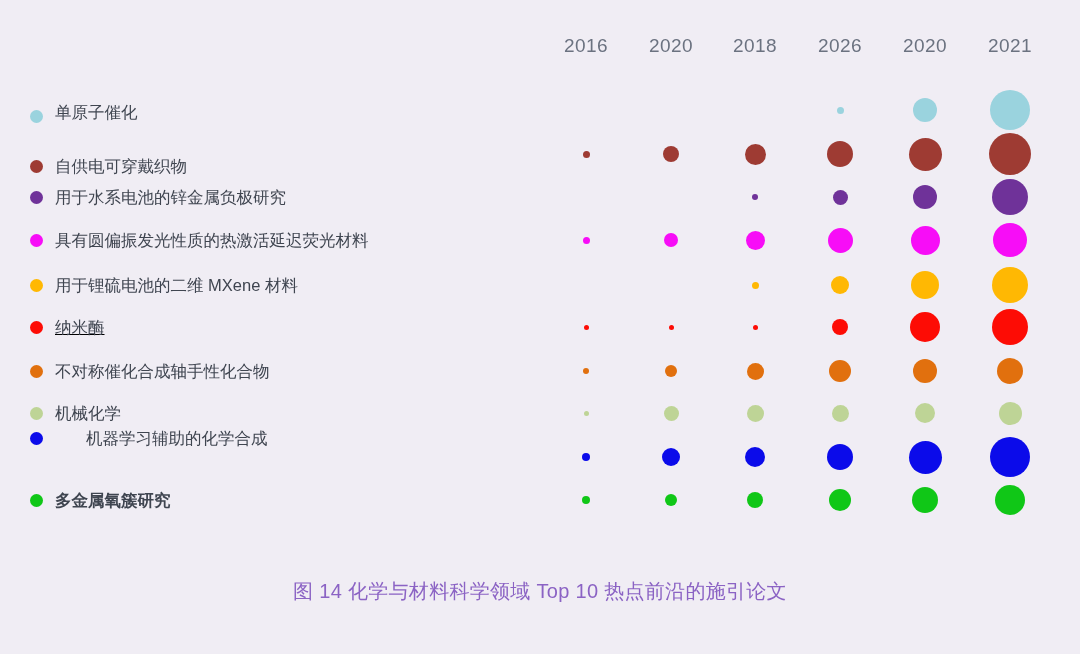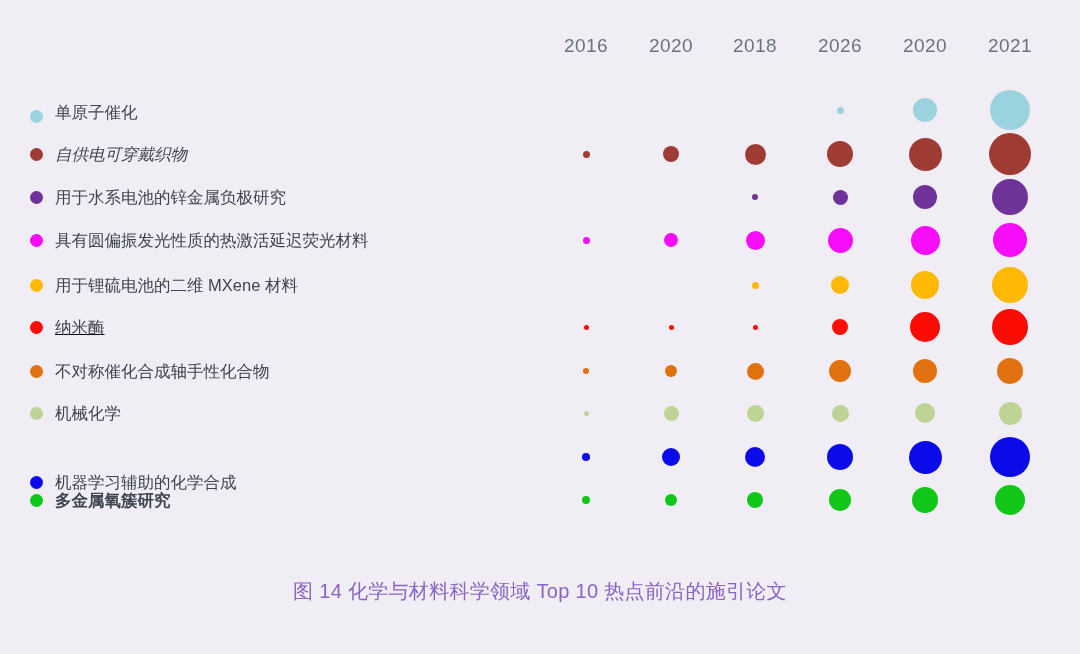--- a/index.html
+++ b/index.html
@@ -106,21 +106,21 @@
       <div class="year-label" style="left: 840px;">2026</div>
       <div class="year-label" style="left: 925px;">2020</div>
       <div class="year-label" style="left: 1010px;">2021</div>
     </div>
 
   <div id="legend">
       <div class="legend-row" style="top: 110px; align-items: flex-end;">
         <span class="legend-swatch" style="background: rgb(154, 211, 222);"></span>
         <span class="legend-text">单原子催化</span>
       </div>
-      <div class="legend-row" style="top: 154px; font-style: italic;">
+      <div class="legend-row" style="top: 166px;">
         <span class="legend-swatch" style="background: rgb(158, 59, 51);"></span>
         <span class="legend-text">自供电可穿戴织物</span>
       </div>
       <div class="legend-row" style="top: 197px;">
         <span class="legend-swatch" style="background: rgb(111, 50, 153);"></span>
         <span class="legend-text">用于水系电池的锌金属负极研究</span>
       </div>
       <div class="legend-row" style="top: 240px;">
         <span class="legend-swatch" style="background: rgb(247, 13, 247);"></span>
         <span class="legend-text">具有圆偏振发光性质的热激活延迟荧光材料</span>
@@ -134,21 +134,21 @@
         <span class="legend-text">纳米酶</span>
       </div>
       <div class="legend-row" style="top: 371px;">
         <span class="legend-swatch" style="background: rgb(225, 112, 14);"></span>
         <span class="legend-text">不对称催化合成轴手性化合物</span>
       </div>
       <div class="legend-row" style="top: 413px;">
         <span class="legend-swatch" style="background: rgb(190, 212, 150);"></span>
         <span class="legend-text">机械化学</span>
       </div>
-      <div class="legend-row" style="top: 482px;">
+      <div class="legend-row" style="top: 438px; gap: 31px;">
         <span class="legend-swatch" style="background: rgb(11, 11, 234);"></span>
         <span class="legend-text">机器学习辅助的化学合成</span>
       </div>
       <div class="legend-row" style="top: 500px; font-weight: bold;">
         <span class="legend-swatch" style="background: rgb(16, 199, 23);"></span>
         <span class="legend-text">多金属氧簇研究</span>
       </div>
     </div>
 
   <div id="plot">

